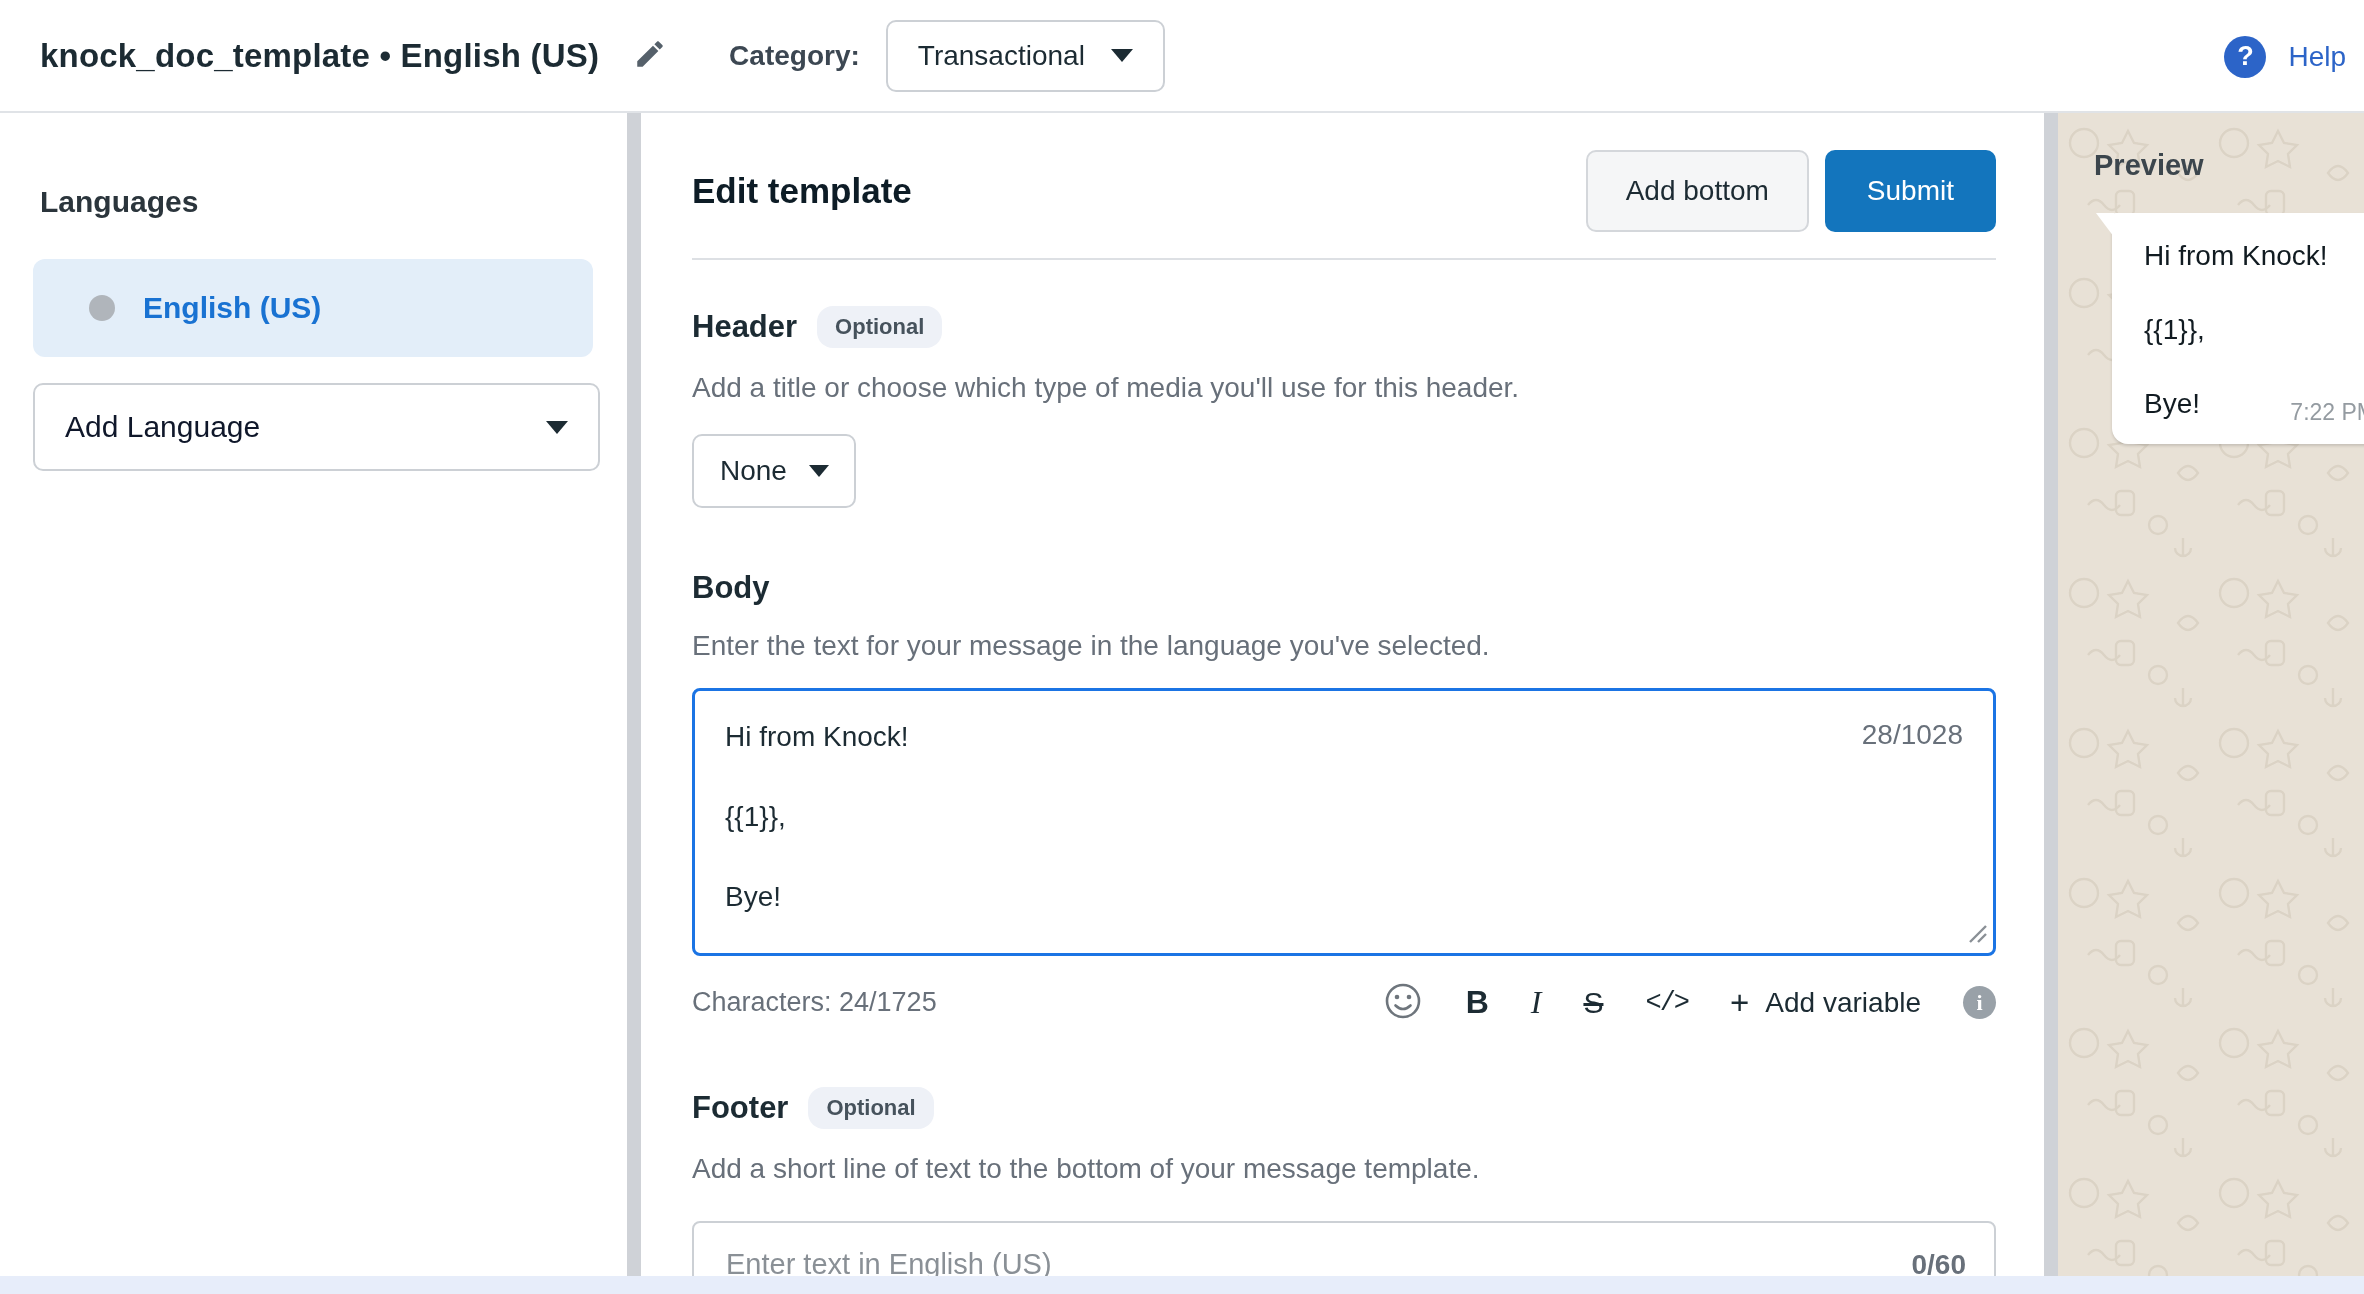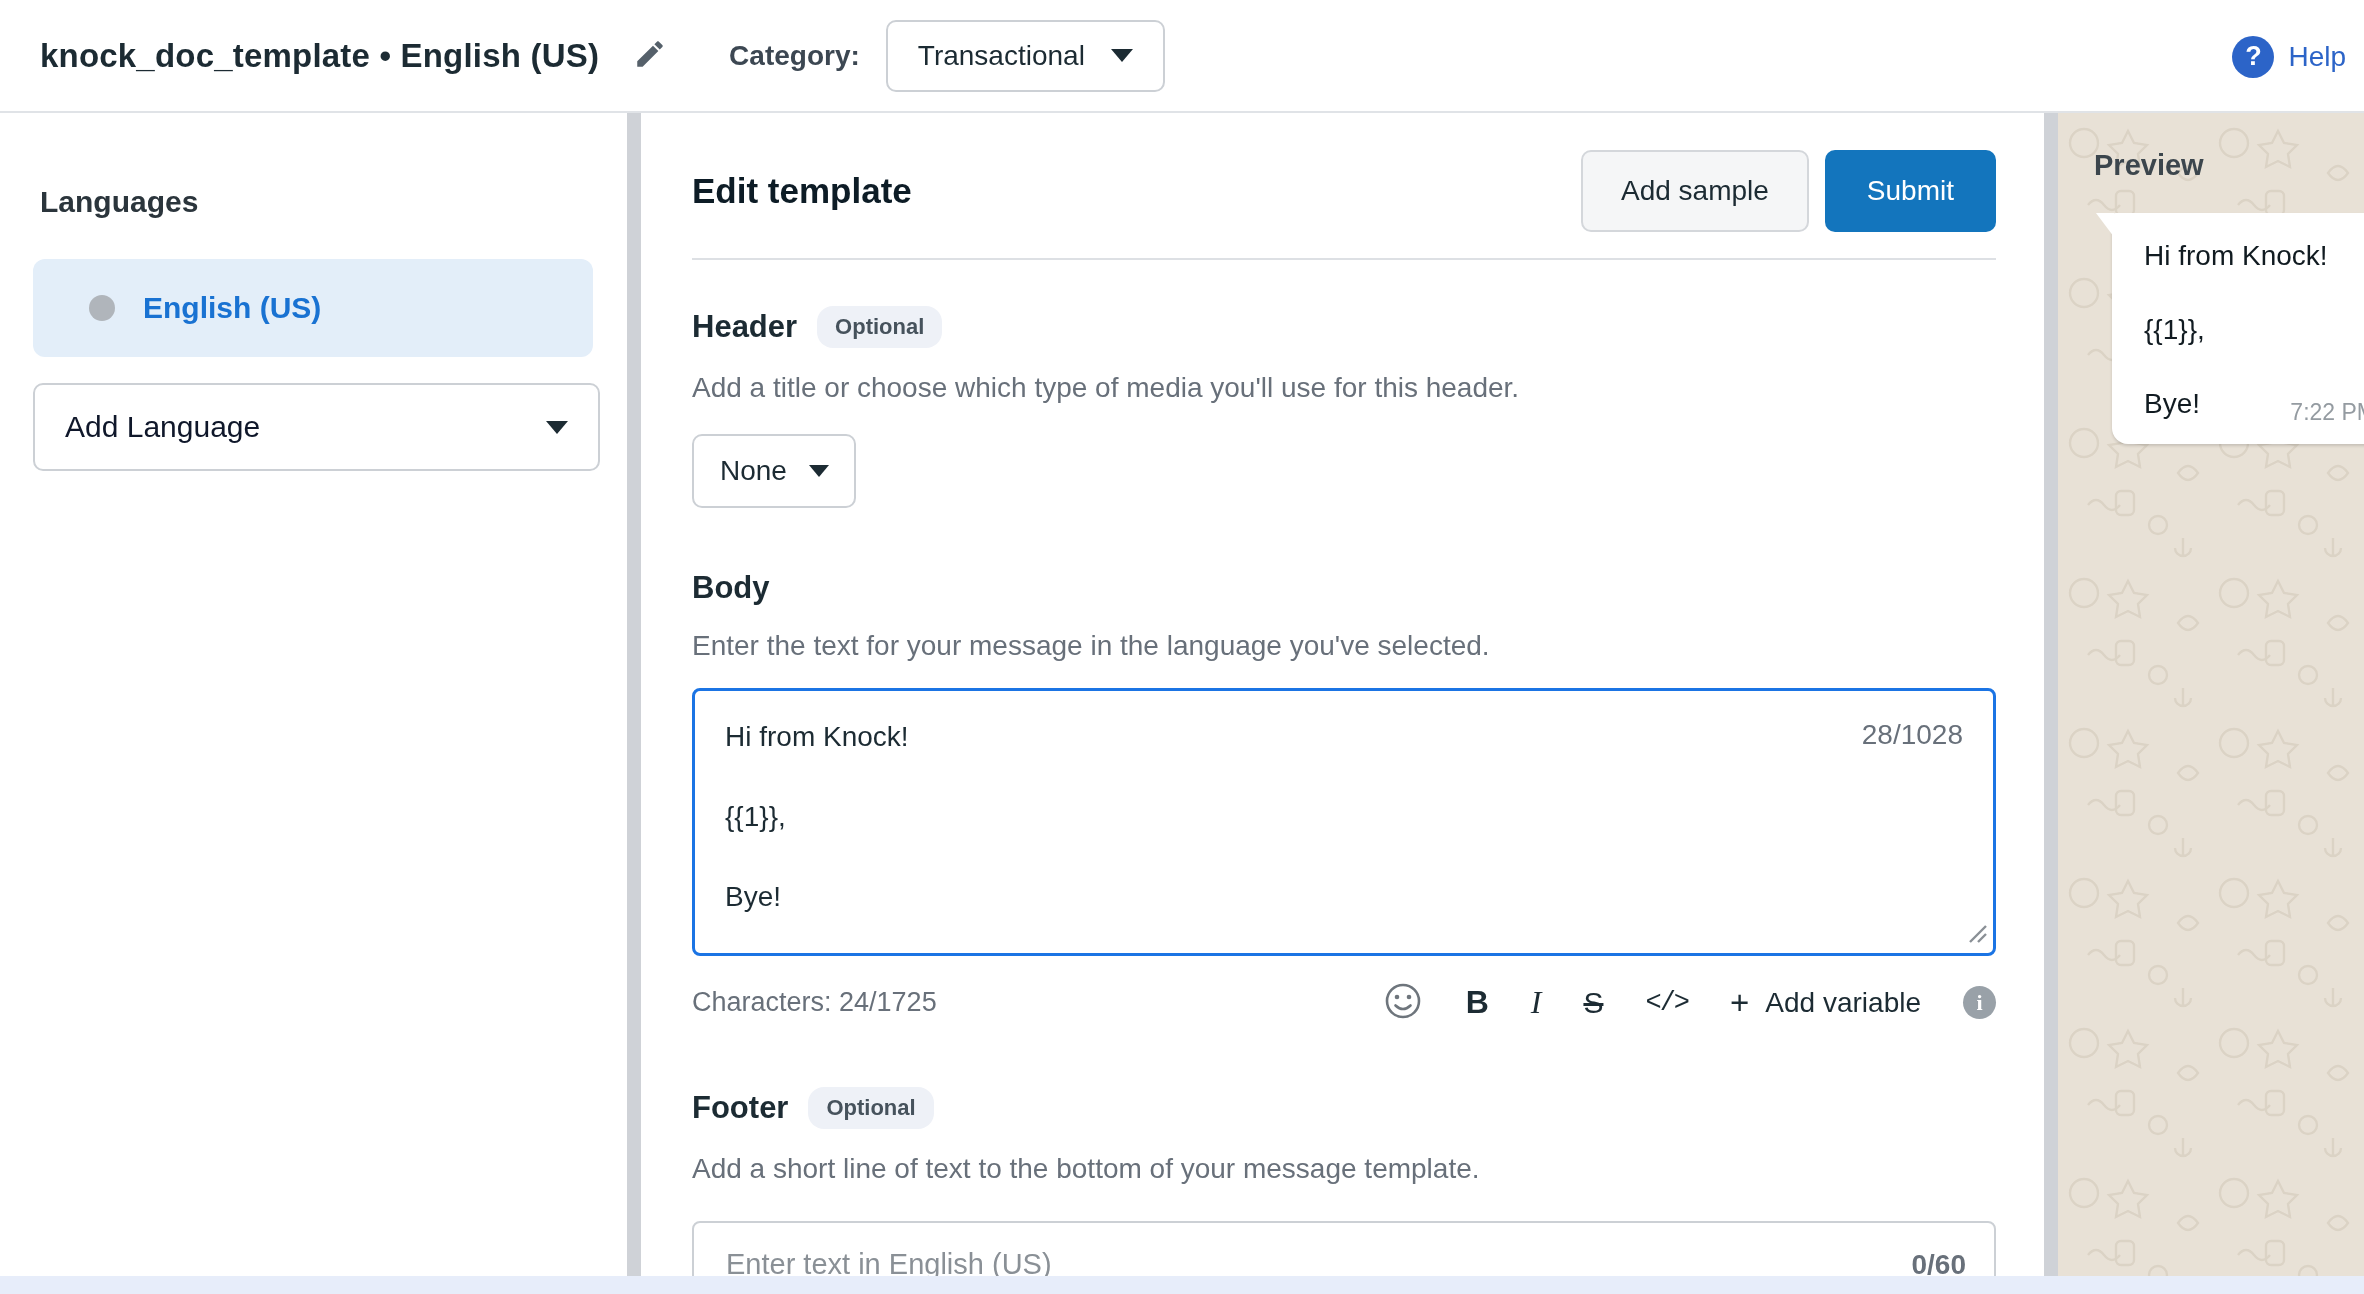--- a/index.html
+++ b/index.html
@@ -19,21 +19,21 @@
             border:2px solid #ccd0d5; border-radius:10px; background:#fff; cursor:pointer;
             font-size:28px; color:#1c2b33; font-family:"Liberation Sans",sans-serif; }
   .category-select { margin-left:26px; height:72px; padding:0 30px; min-width:268px; font-weight:500; }
   .caret { width:0; height:0; border-left:11px solid transparent; border-right:11px solid transparent;
            border-top:13px solid #1c2b33; margin-left:26px; }
   .help-wrap { position:absolute; right:18px; top:0; height:113px; display:flex; align-items:center;
                cursor:pointer; text-decoration:none; }
   .help-circle { width:42px; height:42px; border-radius:50%; background:#2c64c8; color:#fff;
                  display:flex; align-items:center; justify-content:center;
                  font-size:27px; font-weight:700; }
-  .help-text { color:#2c64c8; font-size:28px; margin-left:14px; font-weight:500; }
+  .help-text { color:#2c64c8; font-size:28px; margin-left:22px; font-weight:500; }
 
   
   .sidebar { position:absolute; left:0; top:113px; width:626px; height:1181px; background:#fff; z-index:10; }
   .sidebar h2 { font-size:30px; font-weight:700; color:#2b353c; margin:72px 0 0 40px; }
   .lang-item { margin:40px 33px 0 33px; height:98px; border-radius:12px; background:#e3eef9;
                display:flex; align-items:center; cursor:pointer;padding-left:16px; }
   .lang-dot { width:26px; height:26px; border-radius:50%; background:#b0b5bb; margin-left:40px; }
   .lang-label { font-size:30px; font-weight:700; color:#1972d2; margin-left:28px; }
   .add-language { margin:26px 33px 0 33px; width:567px; height:88px; padding:0 30px; }
   .add-language .ph { color:#0f172a; font-size:30px; }
@@ -149,21 +149,21 @@
   </aside>
 
   <div class="v-scrollbar sb-left"></div>
 
   <main class="content">
     <div class="content-inner">
 
       <div class="edit-row">
         <h2 class="edit-heading">Edit template</h2>
         <div class="actions">
-          <button class="btn btn-secondary">Add sample</button>
+          <button class="btn btn-secondary">Add bottom</button>
           <button class="btn btn-primary">Submit</button>
         </div>
       </div>
       <hr class="divider">
 
       <div class="section-head mt-h1">
         <span class="section-title">Header</span>
         <span class="badge">Optional</span>
       </div>
       <div class="section-desc">Add a title or choose which type of media you'll use for this header.</div>

